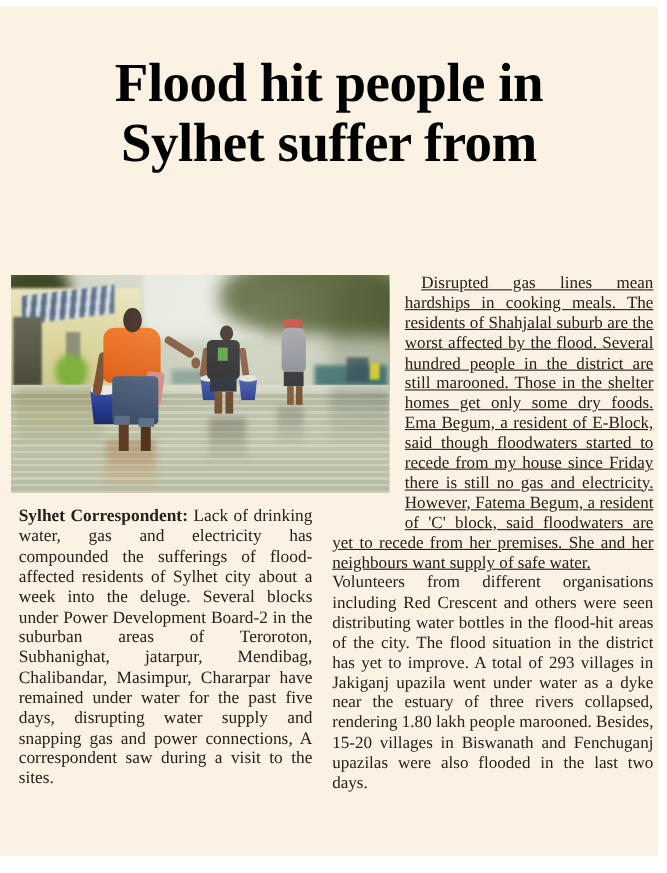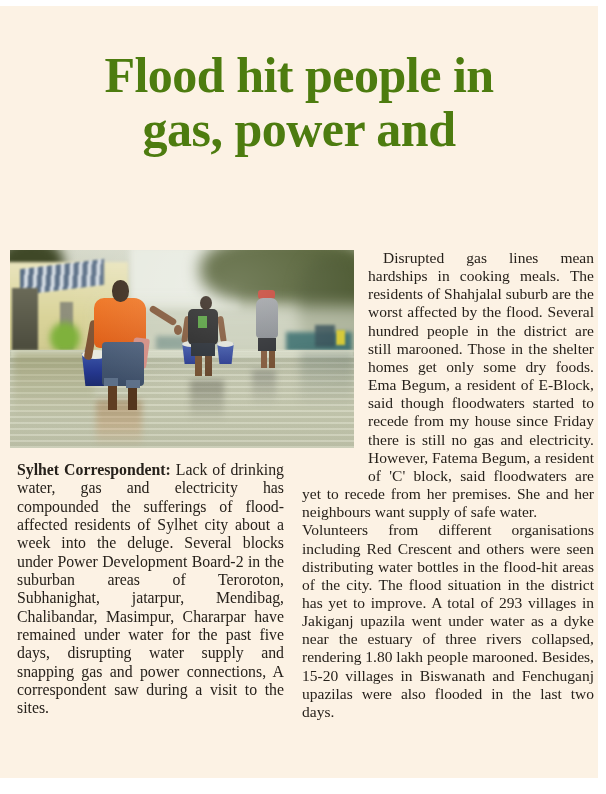--- a/index.html
+++ b/index.html
@@ -14,40 +14,40 @@
     position:absolute;left:0;top:6px;width:598px;height:772px;
     background:#fcf2e4;
   }
   
   .headline{
     position:absolute;left:0;top:14px;width:598px;
     text-align:center;
     font-family:"Liberation Serif",serif;
     font-weight:700;
     font-size:50px;line-height:54.5px;letter-spacing:-0.5px;
-    color:#4d7c0f;
+    color:#000000;
   }
   .headline span{display:block;}
   
   .col{
     color:#26211b;
     text-align:justify;
     position:absolute;
   }
   .col p{margin:0;padding:0;}
   .col-left{
     left:17px;top:461px;width:267px;
     font-size:15.8px;line-height:18.35px;
   }
   .col-right{
     left:302px;top:249px;width:292px;
     font-size:15.5px;line-height:18.15px;
   }
   .photo-spacer{float:left;width:66px;height:218px;}
-  .p-indent{text-indent:15px;}
+  .p-indent{text-indent:15px;text-decoration:underline;}
   .lead{font-weight:700;font-family:Liberation Serif, serif;}
   
   .photo{
     position:absolute;left:10px;top:250px;width:344px;height:198px;
     overflow:hidden;background:#c2c6b0;
   }
   .photo div{position:absolute;}
   .ph-sky{left:0;top:0;width:344px;height:198px;
     background:linear-gradient(180deg,#d6d9ca 0%,#bcc2ab 40%,#c3c6ae 55%,#c7c9b1 100%);}
   .ph-trees-topleft{left:-12px;top:-12px;width:66px;height:48px;background:#3f4827;border-radius:50%;filter:blur(6px);}
@@ -131,21 +131,21 @@
   .gray-leg2{left:21px;top:63px;width:6px;height:17px;background:#6d4526;}
 </style>
 </head>
 <body>
 
 <div class="page">
   <div class="paper"></div>
 
   <h1 class="headline">
     <span>Flood hit people in</span>
-    <span>gas, power and</span>
+    <span>Sylhet suffer from</span>
   </h1>
 
   <div class="photo">
     <div class="ph-sky"></div>
     <div class="ph-trees-topleft"></div>
     <div class="ph-bldg-white"></div>
     <div class="ph-trees-top"></div>
     <div class="ph-trees-right"></div>
     <div class="ph-bldg-yellow"></div>
     <div class="ph-awning"></div>

